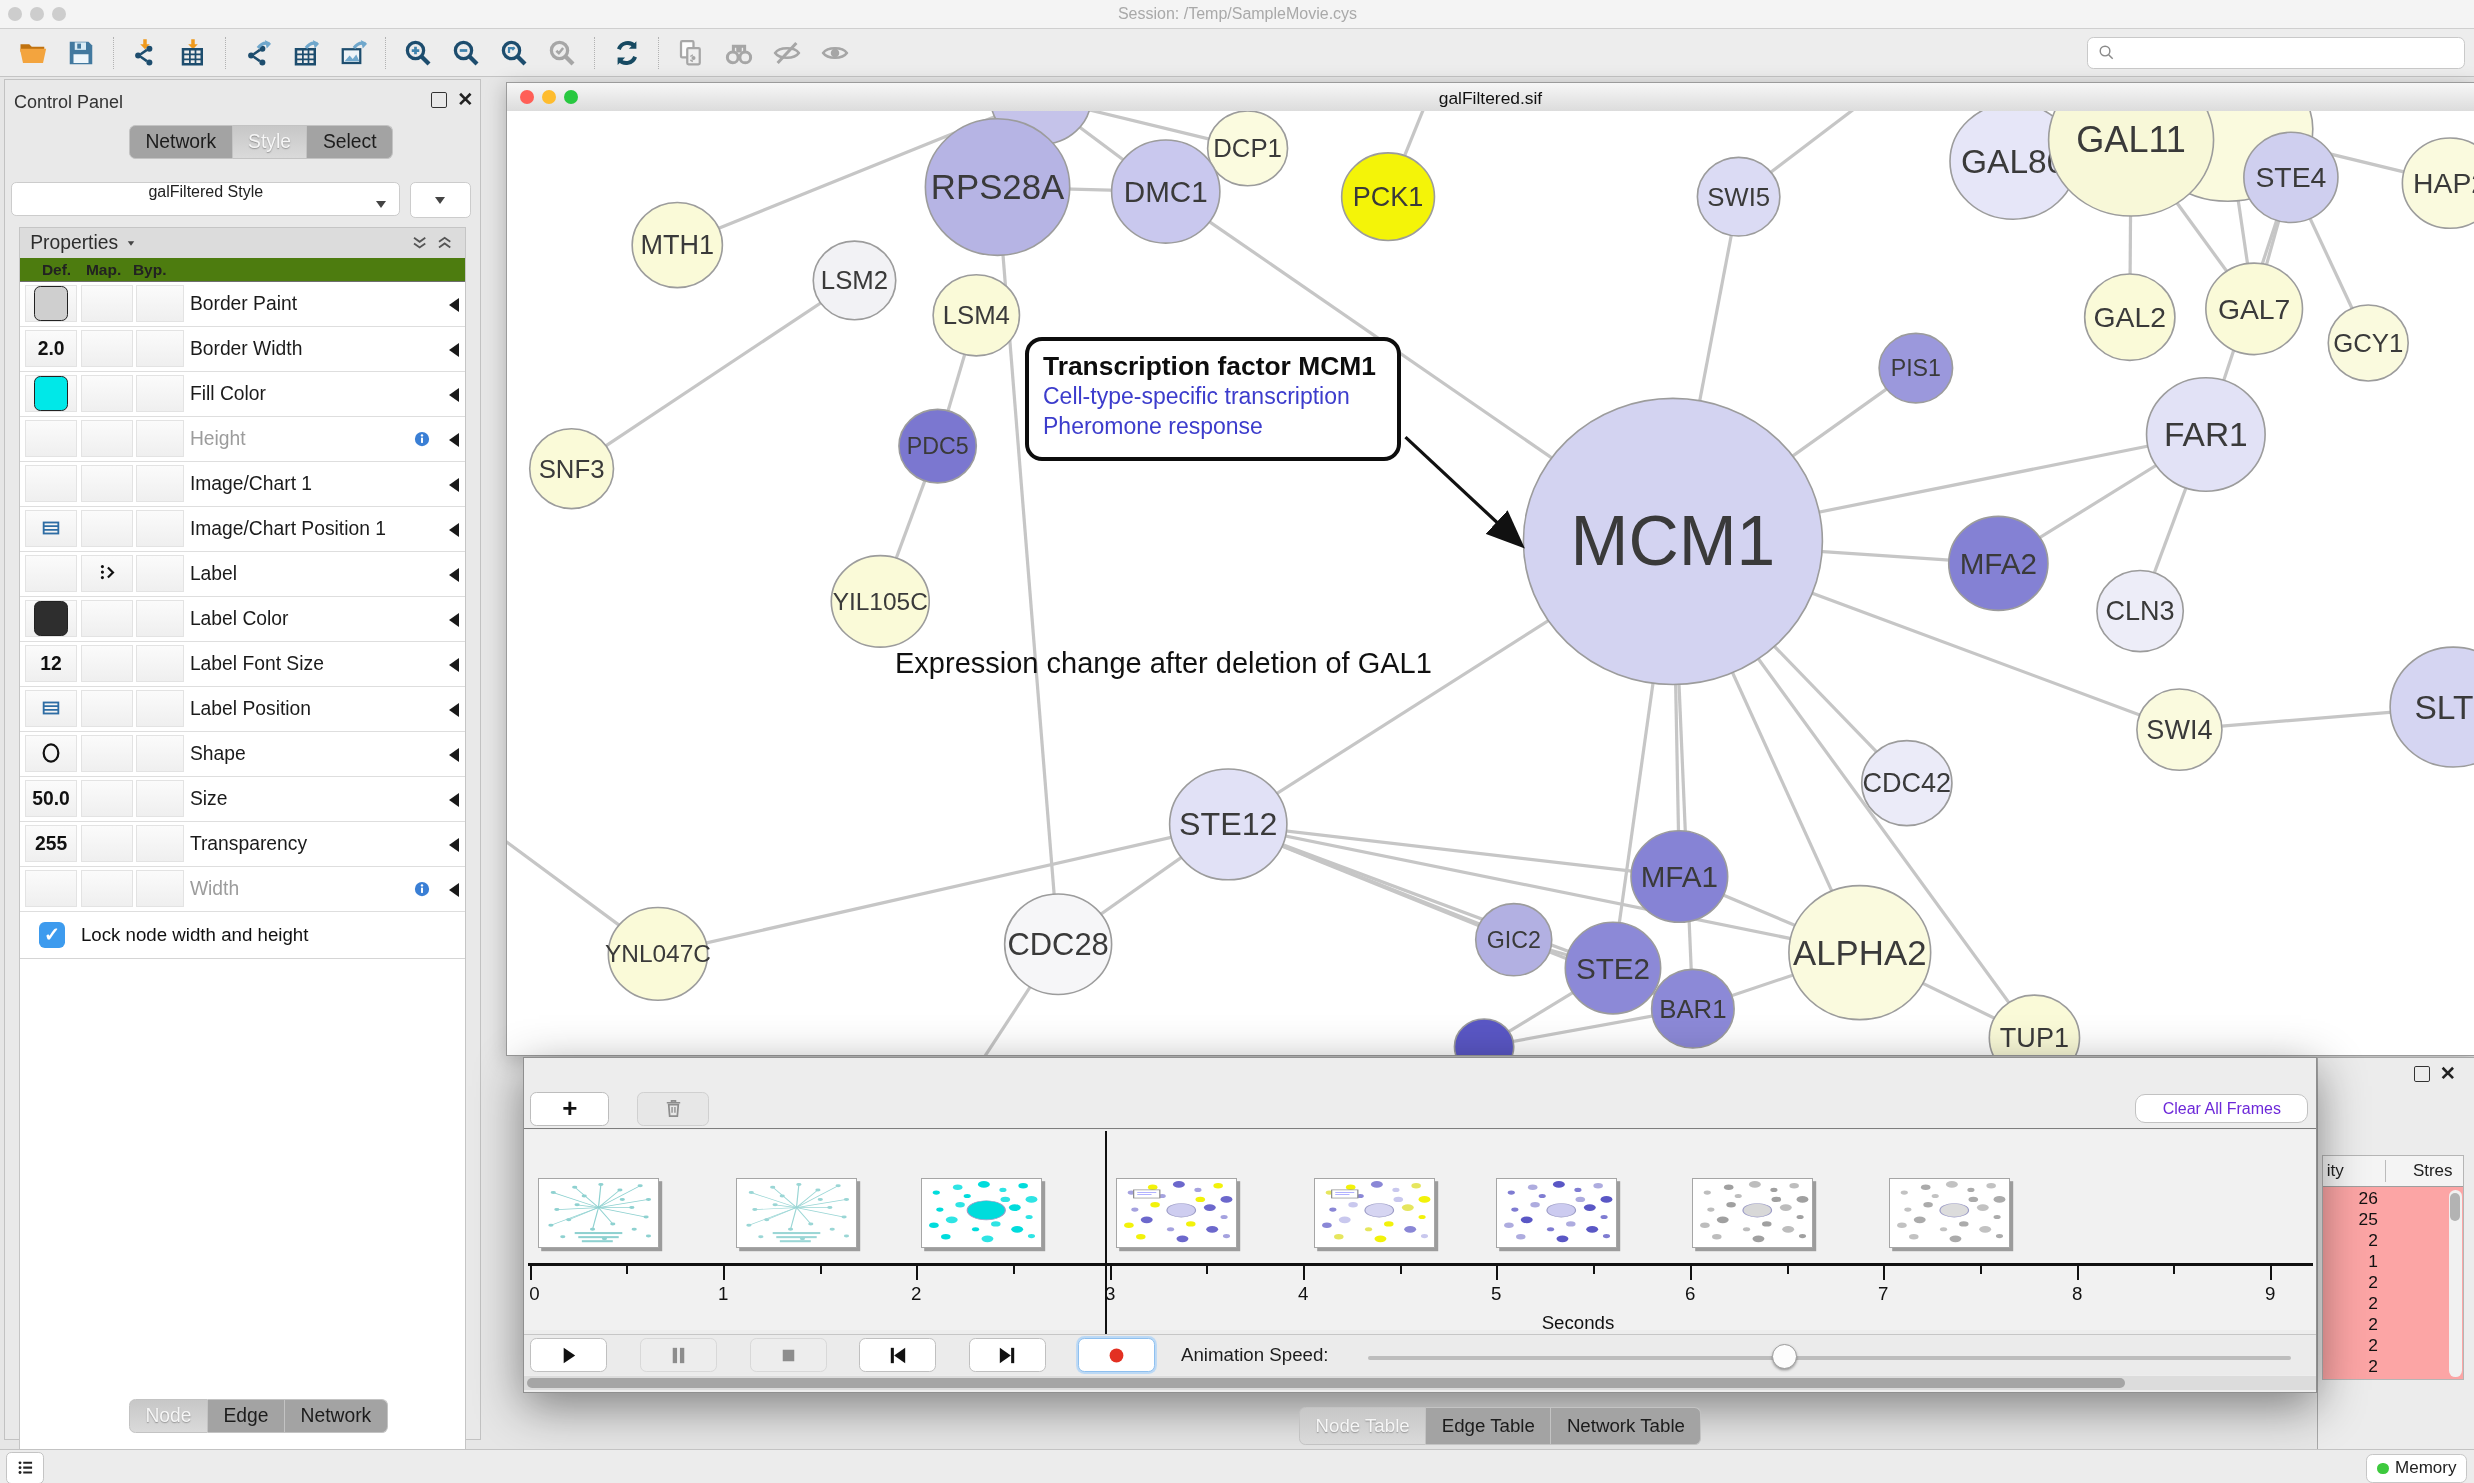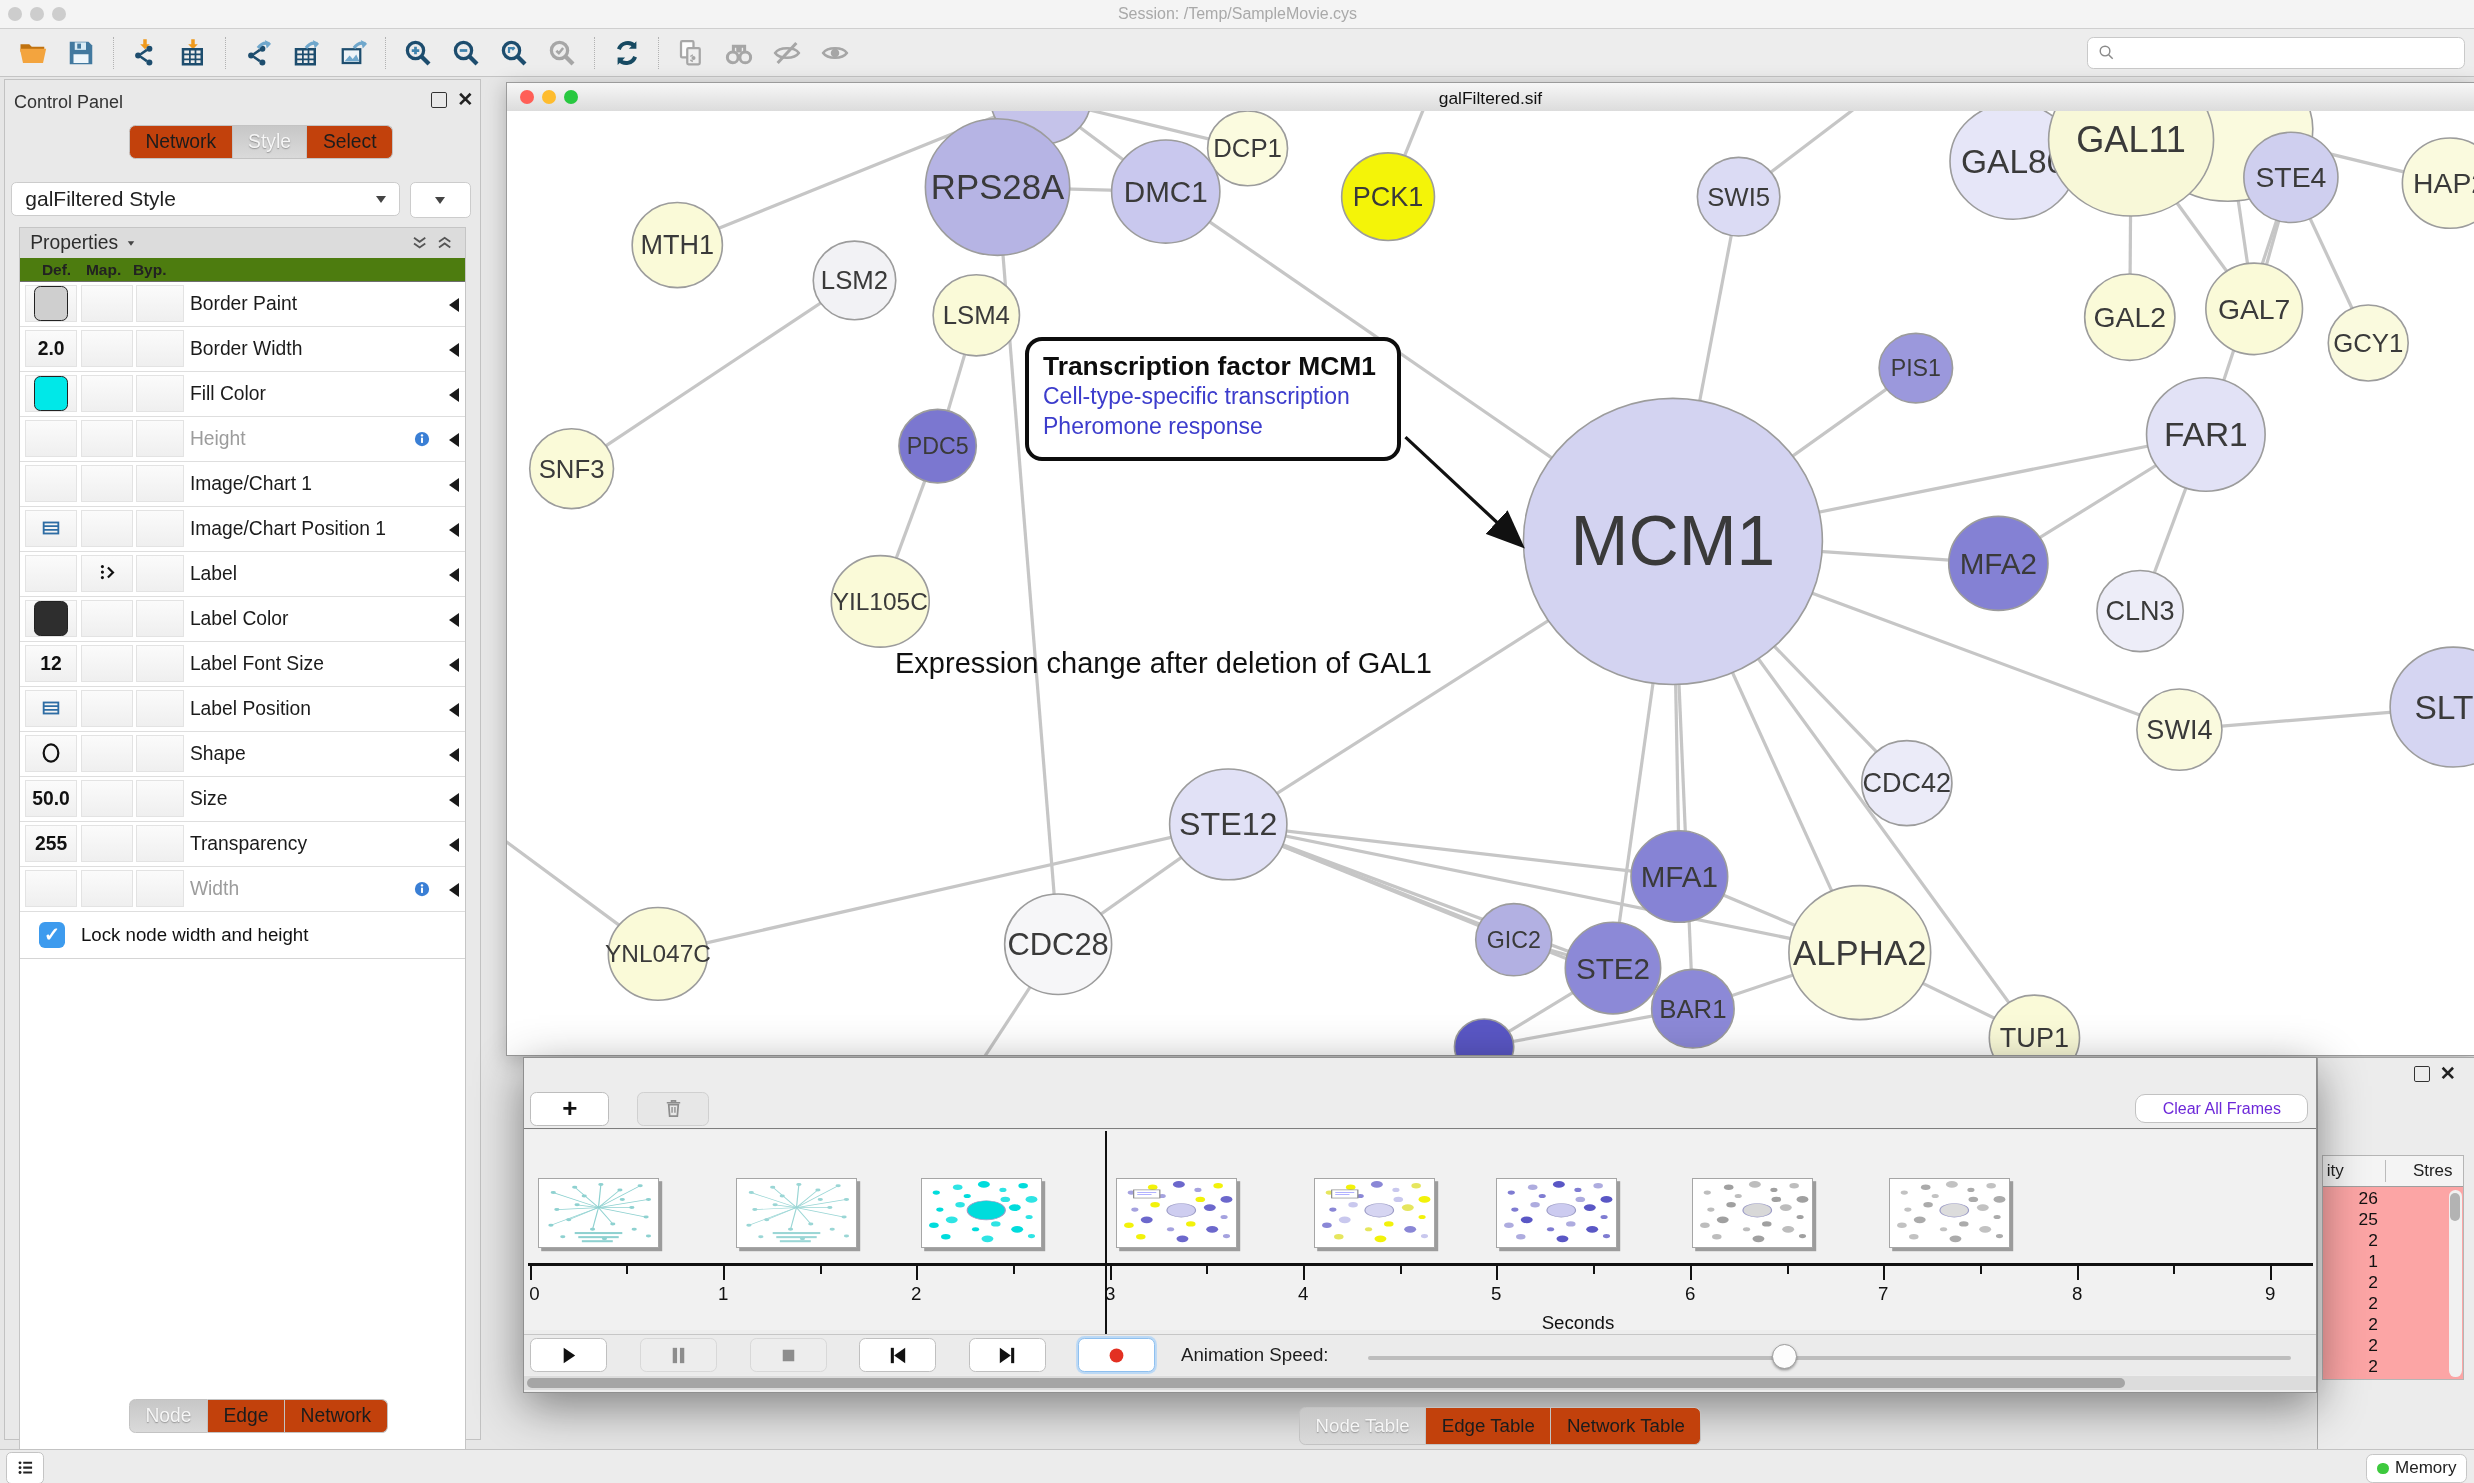--- a/index.html
+++ b/index.html
@@ -21,28 +21,28 @@
              border-radius:6.4px;display:flex;align-items:center;padding:0 9px;box-sizing:border-box;}
   .searchbox svg{width:19.3px;height:19.3px;margin-right:6.4px;flex:none}
   .searchbox input{border:none;outline:none;flex:1;font-size:17.4px;font-family:inherit;background:transparent;}
   
   .cpanel{position:absolute;left:3.9px;top:79px;width:477px;height:1361px;background:#e9e9e9;border:0.6px solid #c2c2c2;box-sizing:border-box;}
   .cp-title{position:absolute;left:9px;top:11.6px;font-size:18px;color:#333;}
   .winicons{position:absolute;top:11.6px;right:6.4px;display:flex;gap:10.3px;align-items:center;}
   .wi-sq{width:14px;height:14px;border:1.9px solid #333;border-radius:1.9px;}
   .wi-x{font-size:19.3px;font-weight:bold;color:#222;line-height:14px;}
   .segwrap{position:absolute;display:flex;}
-  .seg{padding:0 15.5px;height:32px;line-height:32px;background:#c2410c;border:0.6px solid #c3c3c3;border-left-width:0;
+  .seg{padding:0 15.5px;height:32px;line-height:32px;background:#a3a3a3;border:0.6px solid #c3c3c3;border-left-width:0;
        font-size:19.3px;color:#1c1c1c;white-space:nowrap;}
   .seg:first-child{border-left-width:0.6px;border-radius:6.4px 0 0 6.4px;}
   .seg:last-child{border-radius:0 6.4px 6.4px 0;}
   .seg.active{background:linear-gradient(#c7c7c7,#dadada);color:#f6f6f6;text-shadow:0 0.6px 1.3px #8f8f8f;}
   .cp-tabs{left:124px;top:45px;}
   .style-dd{position:absolute;left:6.4px;top:102px;width:389px;height:34px;background:#fff;border:0.6px solid #cccccc;
-            border-radius:5.2px;display:flex;align-items:center;padding:0 13px;box-sizing:border-box;font-size:21px;}
+            border-radius:5.2px;display:flex;align-items:center;padding:0 13px;box-sizing:border-box;font-size:16px;flex-direction:column;}
   .style-dd .arr{margin-left:auto;}
   .dd-arr{width:0;height:0;border-left:5.8px solid transparent;border-right:5.8px solid transparent;border-top:7.7px solid #444;}
   .style-dd2{position:absolute;left:405px;top:102px;width:59px;height:34px;background:#fff;border:0.6px solid #cccccc;border-radius:5.2px;
              display:flex;align-items:center;justify-content:center;}
   .props{position:absolute;left:14px;top:147px;width:447px;height:1226px;background:#fff;border:0.6px solid #c5c5c5;box-sizing:border-box;}
   .props-head{height:30px;background:#dcdcdc;display:flex;align-items:center;padding:0 10.3px;font-size:19.3px;color:#2d2d2d;}
   .props-head .dd-arr{transform:scale(.65);margin-left:7.7px;}
   .props-head .chev{margin-left:auto;display:flex;gap:6.4px}
   .props-head svg{width:19.3px;height:19.3px}
   .props-cols{height:23px;background:#4d7c0f;border-bottom:1.9px solid #6e6e6e;position:relative;font-size:15.5px;font-weight:bold;color:#222;}

